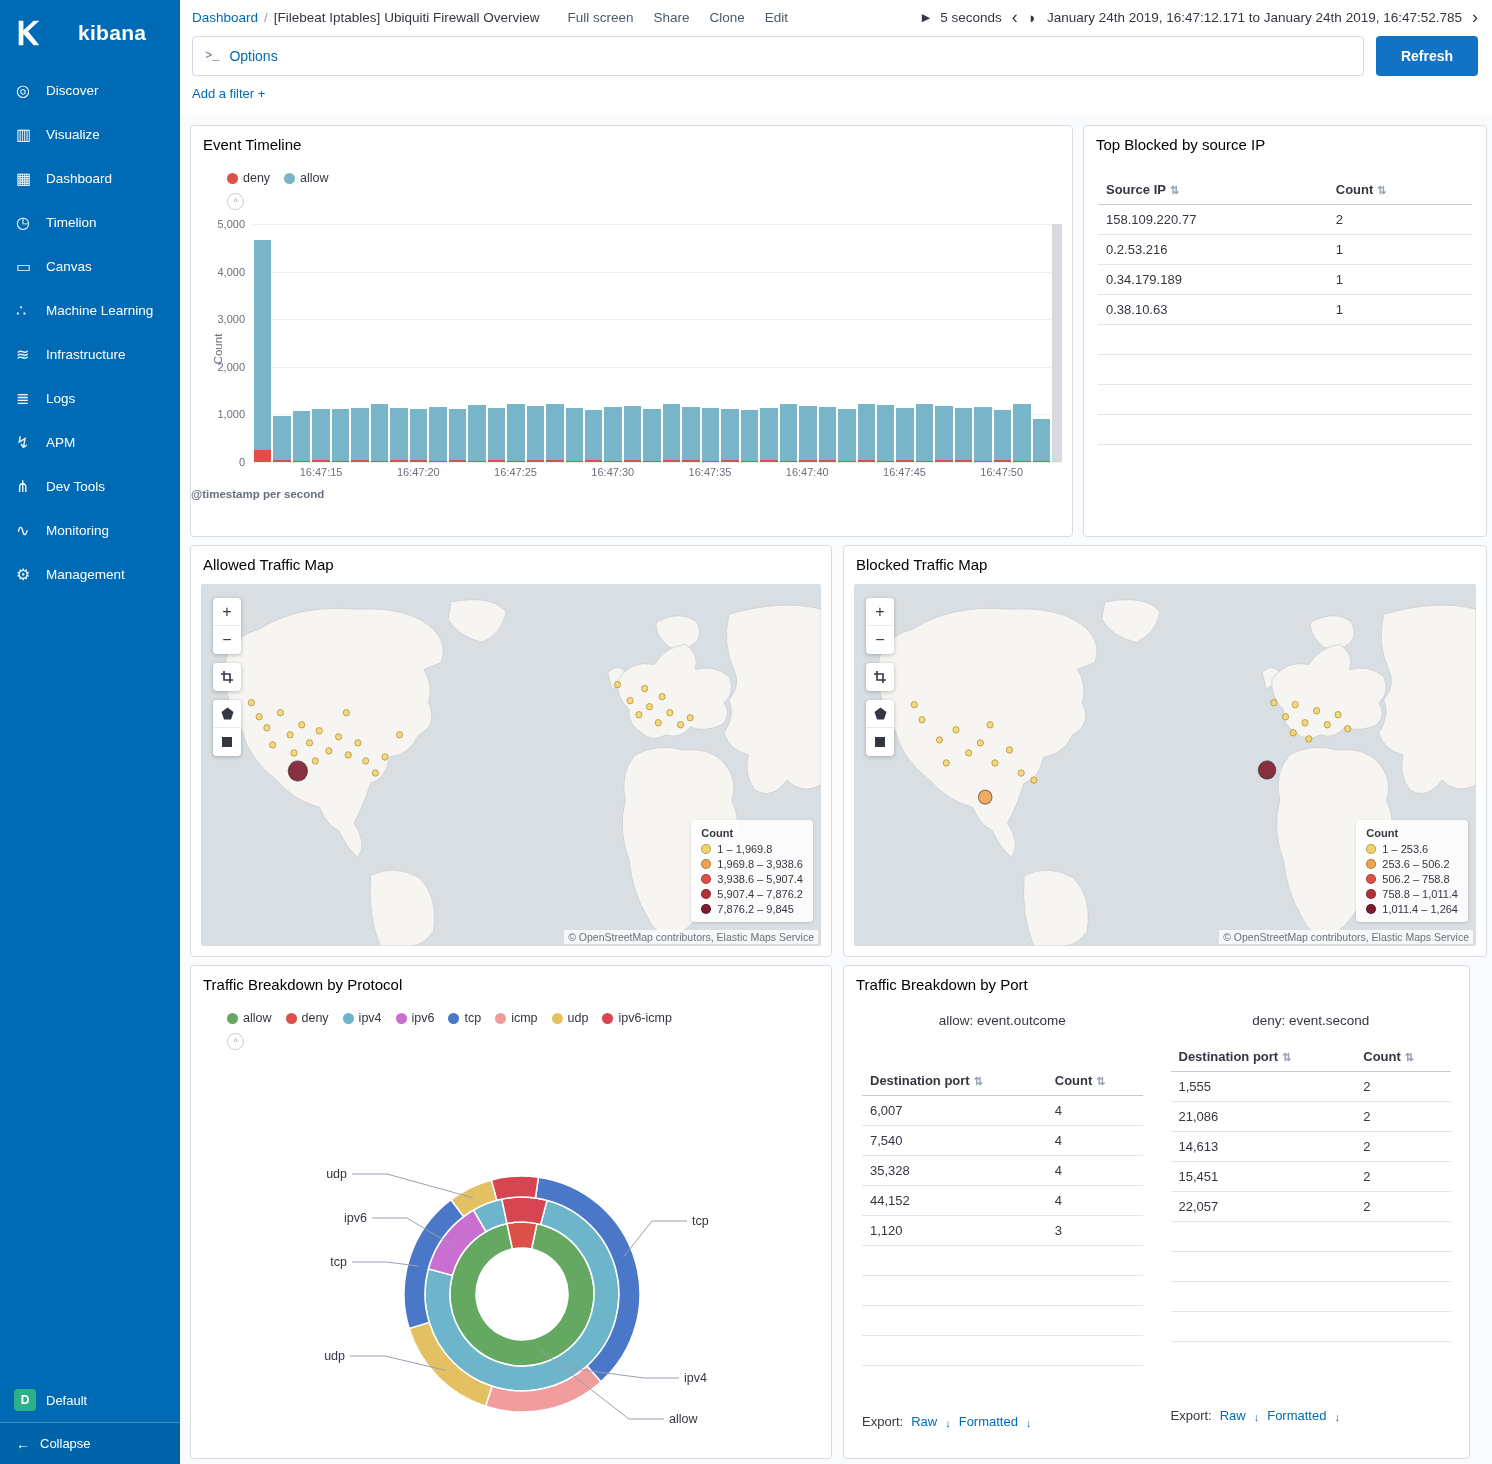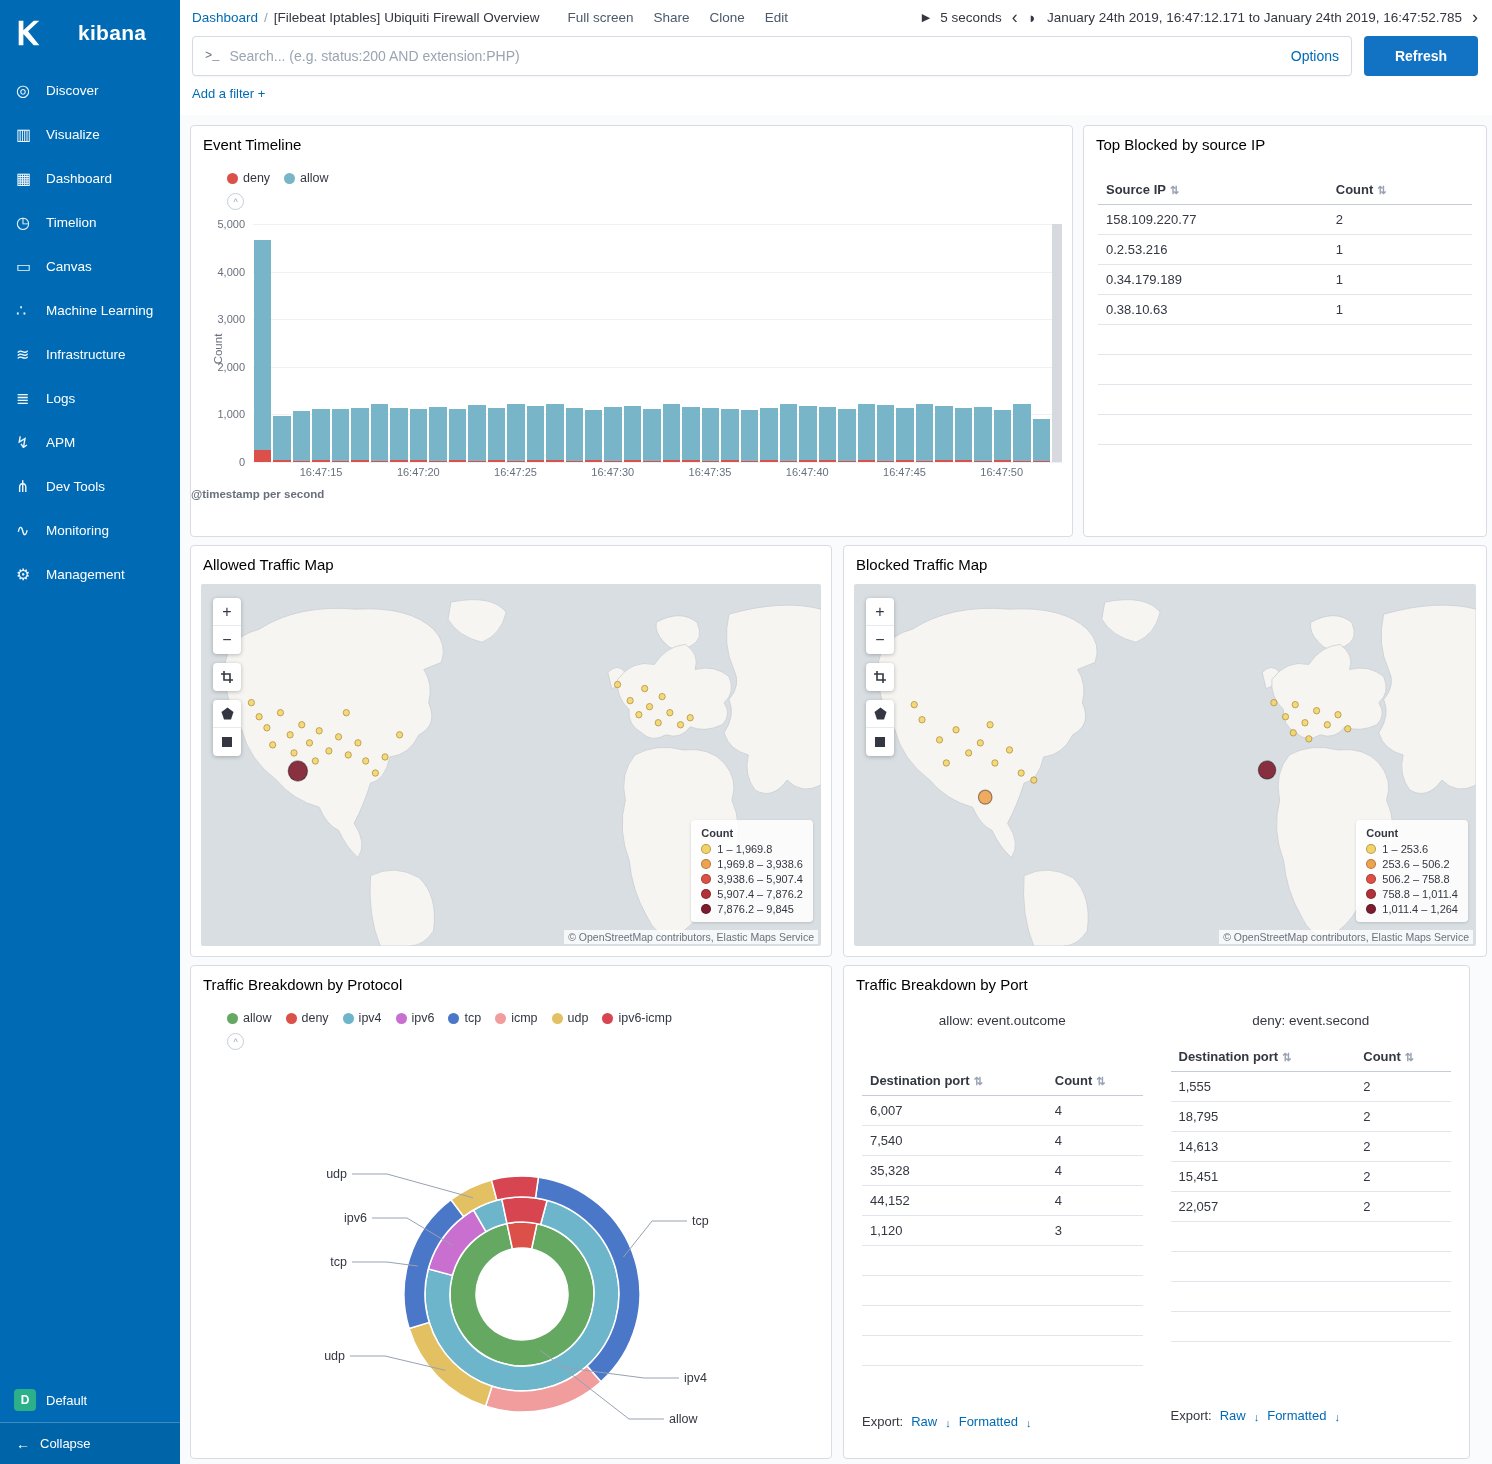--- a/index.html
+++ b/index.html
@@ -33,21 +33,21 @@
   .chev { color:#343741; font-size:18px; cursor:pointer; line-height:1; }
   .clock-icon { font-size:15px; cursor:default; }
   .time-range { cursor:pointer; }
 
   .search-row { display:flex; align-items:center; padding:6px 14px 8px 12px; gap:12px; }
   .search-box { flex:1; display:flex; align-items:center; height:40px; border:1px solid #d3dae6; border-radius:4px; background:#fff; padding:0 12px; box-shadow:0 1px 2px rgba(0,0,0,.04); }
   .search-glyph { color:#69707d; font-family:"Liberation Mono", monospace; font-size:12px; margin-right:10px; }
   .search-input { flex:1; border:none; outline:none; font-size:14px; color:#343741; font-family:"Liberation Sans", sans-serif; }
   .search-input::placeholder { color:#9aa5b2; }
   .options-link { color:#006bb4; font-size:14px; cursor:pointer; }
-  .refresh-btn { width:114px; height:40px; background:#1272c4; color:#fff; border:none; border-radius:4px; font-size:14px; font-weight:600; cursor:pointer; font-family:"Liberation Sans", sans-serif; }
+  .refresh-btn { width:102px; height:40px; background:#1272c4; color:#fff; border:none; border-radius:4px; font-size:14px; font-weight:600; cursor:pointer; font-family:"Liberation Sans", sans-serif; }
   .filter-row { padding:2px 14px 8px 12px; font-size:13px; }
   .add-filter { color:#006bb4; cursor:pointer; }
 
   
   .content { position:absolute; left:0; top:115px; width:1312px; height:1349px; background:#fafbfd; }
   .panel { position:absolute; background:#fff; border:1px solid #d9dce3; border-radius:4px; }
   .panel-title { font-size:15px; color:#000000; padding:10px 12px 0 12px; }
   #panel-timeline { left:10px; top:10px;  width:883px; height:412px; }
   #panel-topblocked { left:903px; top:10px; width:404px; height:412px; }
   #panel-map-allowed { left:10px; top:430px; width:642px; height:412px; }
@@ -188,21 +188,20 @@
       <span class="chev">‹</span>
       <span class="clock-icon">◗</span>
       <span class="time-range">January 24th 2019, 16:47:12.171 to January 24th 2019, 16:47:52.785</span>
       <span class="chev">›</span>
     </div>
   </div>
 
   <div class="search-row">
     <div class="search-box">
       <span class="search-glyph">&gt;_</span>
-      <input class="search-input" type="text" placeholder="Search... (e.g. status:200 AND extension:PHP)" style="">
       <span class="options-link">Options</span>
     </div>
     <button class="refresh-btn">Refresh</button>
   </div>
 
   <div class="filter-row">
     <span class="add-filter">Add a filter +</span>
   </div>
 
   <div class="content">
@@ -783,21 +782,21 @@
                   <th>Destination port<span class="sort-icon">⇅</span></th>
                   <th>Count<span class="sort-icon">⇅</span></th>
                 </tr>
               </thead>
               <tbody>
                 <tr>
                   <td>1,555</td>
                   <td>2</td>
                 </tr>
                 <tr>
-                  <td>18,795</td>
+                  <td>21,086</td>
                   <td>2</td>
                 </tr>
                 <tr>
                   <td>14,613</td>
                   <td>2</td>
                 </tr>
                 <tr>
                   <td>15,451</td>
                   <td>2</td>
                 </tr>

